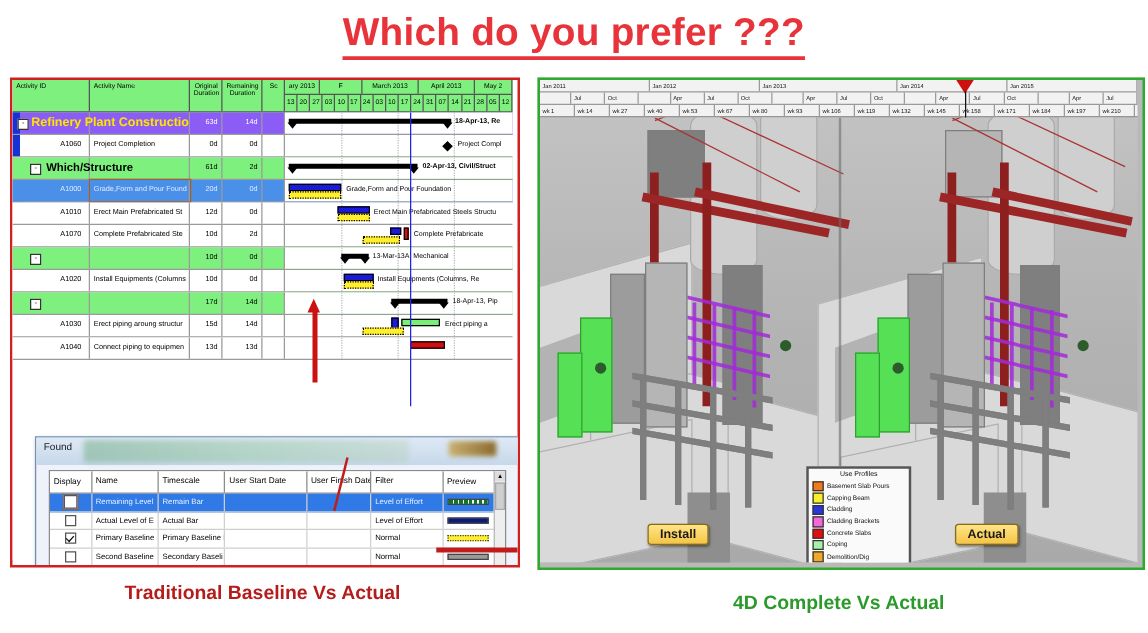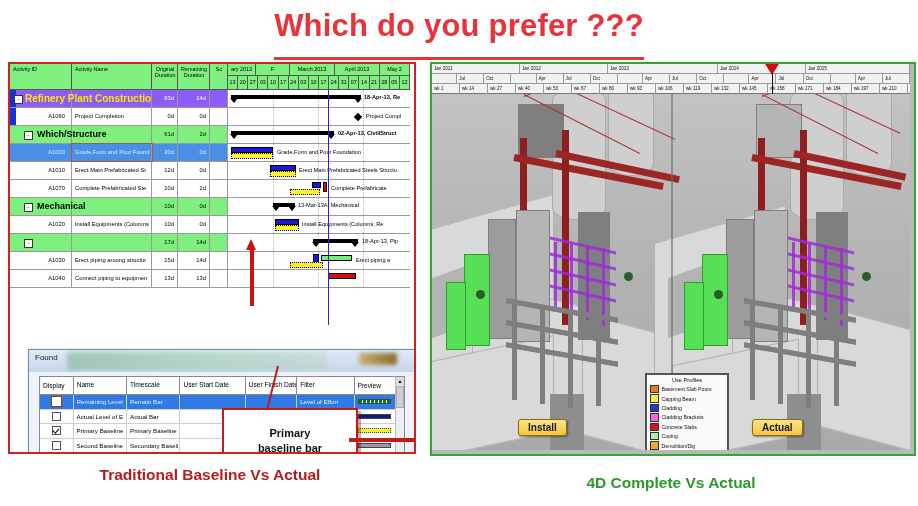--- a/index.html
+++ b/index.html
@@ -5,21 +5,21 @@
   html,body{margin:0;padding:0;background:#ffffff;}
   body{width:918px;height:506px;overflow:hidden;font-family:"Liberation Sans",sans-serif;}
   #root{position:relative;width:918px;height:506px;background:#fff;}
 
   
   .title{
     position:absolute;left:0;top:8px;width:918px;text-align:center;
     font-size:31px;font-weight:bold;color:#e8333a;
     font-family:"Liberation Sans",sans-serif;letter-spacing:.2px;
   }
-  .title span{border-bottom:3px solid #e8333a;padding-bottom:14px;}
+  .title span{border-bottom:3px solid #e8333a;padding-bottom:2px;}
 
   
   .leftpanel{
     position:absolute;left:8px;top:62px;width:404px;height:388px;
     border:2px solid #d02020;background:#fff;overflow:hidden;
   }
   .p6wrap{position:absolute;left:0;top:0;width:400px;height:384px;background:#fff;}
 
   
   .thead{position:absolute;left:0;top:0;width:218px;height:26px;background:#7ef07e;
@@ -338,21 +338,20 @@
             <div class="gbar blue" style="left:84px;top:2px;width:9px;"></div>
             <div class="gbar red" style="left:95px;top:2px;width:4px;height:10px;"></div>
             <div class="gbar yellow" style="left:62px;top:9px;width:30px;"></div>
             <div class="glabel" style="left:103px;top:5px;">Complete Prefabricate</div>
           </div>
         </div>
 
         <div class="row wbs">
           <div class="expander" style="left:14px">-</div>
           <div class="cell c1"></div>
-          <div class="cell c2" style="position:absolute;left:24px;width:180px;border:none;background:transparent;">Mechanical</div>
           <div class="cell c2"></div>
           <div class="cell c3" style="font-size:5.8px;font-weight:normal;">10d</div>
           <div class="cell c4" style="font-size:5.8px;font-weight:normal;">0d</div>
           <div class="cell c5"></div>
           <div class="cell gantt" style="background:#fff;">
             <div class="gridv" style="left:45px"></div>
               <div class="gridv" style="left:90px"></div>
               <div class="gridv" style="left:135px"></div>
             <div class="summary" style="left:45px;top:5px;width:22px;"></div>
             <div class="glabel" style="left:70px;top:4px;font-weight:normal;">13-Mar-13A, Mechanical</div>
@@ -522,24 +521,20 @@
         </div>
 
         <div class="sbar">
           <div class="up">▲</div>
           <div class="thumb"></div>
 
         </div>
       </div>
 
       <div class="calloutArrowIn"></div>
-      <div class="callout">
-        <div>Primary</div>
-        <div>baseline bar</div>
-      </div>
       <div class="calloutArrowOut"></div>
     </div>
   </div>
 
   <div class="rightpanel">
 
     <div class="tl4d">
       <div class="trow">
         <div style="width:88px">Jan 2011</div>
         <div style="width:88px">Jan 2012</div>
@@ -710,19 +705,19 @@
             <span>Coping</span>
           </div>
         <div class="li">
             <span class="sw" style="background:#f0a82a;"></span>
             <span>Demolition/Dig</span>
           </div>
 
       </div>
 
       <div class="pill" style="left:86px;top:325px;">Install</div>
-      <div class="pill" style="left:320px;top:325px;">Actual</div>
+      <div class="pill" style="left:332px;top:325px;">Actual</div>
     </div>
   </div>
 
   <div class="capLeft">Traditional Baseline Vs Actual</div>
   <div class="capRight">4D Complete Vs Actual</div>
 </div>
 
 </body></html>

